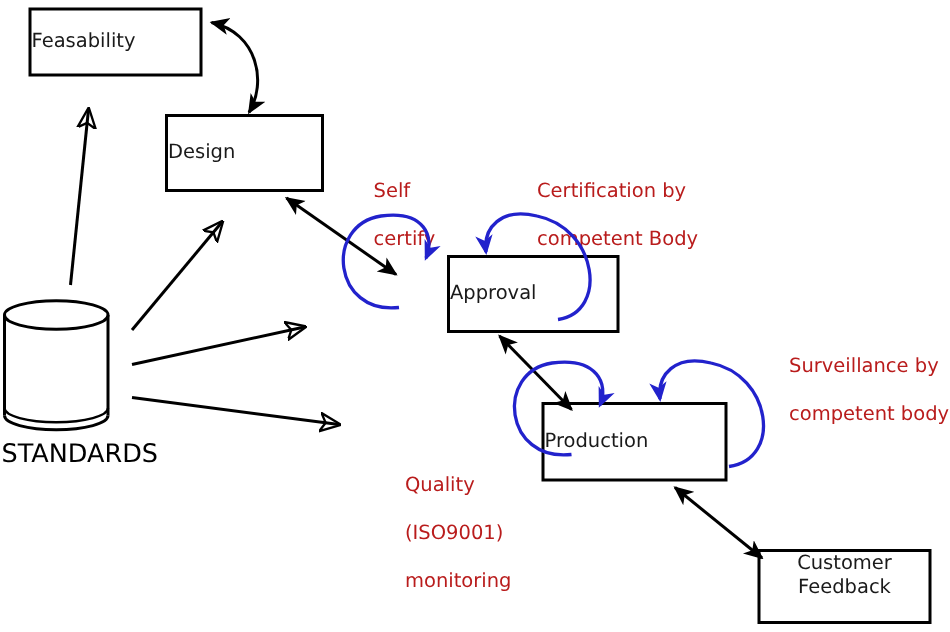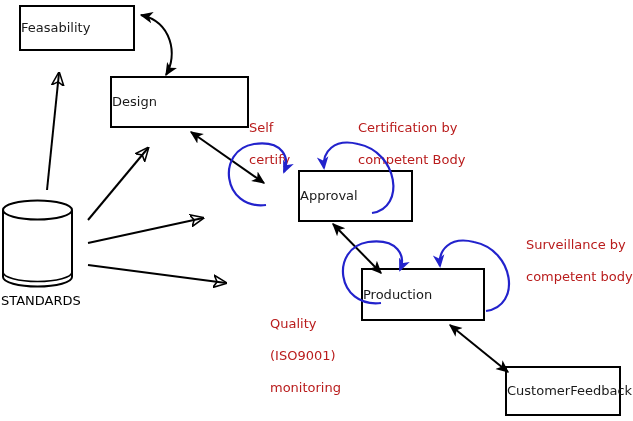--- a/index.html
+++ b/index.html
@@ -32,21 +32,21 @@
     text-align: center;
     box-sizing: border-box;
     color: #1a1a1a;
     font-size: 13px;
     line-height: 16px;
     z-index: 3;
   }
   .store-label {
     position: absolute;
     color: #000000;
-    font-size: 13px;
+    font-size: 17px;
     white-space: nowrap;
     z-index: 3;
   }
   .annot {
     position: absolute;
     color: #b91c1c;
     font-size: 13px;
     line-height: 16px;
     white-space: pre-line;
     z-index: 4;
@@ -103,33 +103,33 @@
 
     <path d="M 381 303 C 336 308, 330 248, 368 242 C 398 238, 406 256, 400 270" stroke="#2222cc" stroke-width="2.2" fill="none" marker-end="url(#ahBlue)"></path>
 
     <path d="M 486 311 C 522 306, 514 250, 474 242 C 450 236, 438 250, 440 266" stroke="#2222cc" stroke-width="2.2" fill="none" marker-end="url(#ahBlue)"></path>
   </svg>
 
   <div class="node-box" style="left:19px; top:5px; width:116px; height:46px;">
     <span>Feasability</span>
   </div>
 
-  <div class="node-box" style="left:110px; top:76px; width:139px; height:52px;">
+  <div class="node-box" style="left:110px; top:76px; width:106px; height:52px;">
     <span>Design</span>
   </div>
 
   <div class="node-box" style="left:262px; top:170px; width:115px; height:52px;margin-left:36px;">
     <span>Approval</span>
   </div>
 
   <div class="node-box" style="left:361px; top:268px; width:124px; height:53px;">
     <span>Production</span>
   </div>
 
-  <div class="node-box" style="left:505px; top:366px; width:116px; height:50px; flex-direction:row;">
+  <div class="node-box" style="left:505px; top:366px; width:116px; height:50px; flex-direction:column;">
     <span>Customer</span>
     <span>Feedback</span>
   </div>
 
   <div class="store-label" style="left:1px; top:293px;">
     <span>STANDARDS</span>
   </div>
 
   <div class="annot" style="left:249px; top:104px; width:60px;">
     <div>Self</div>

